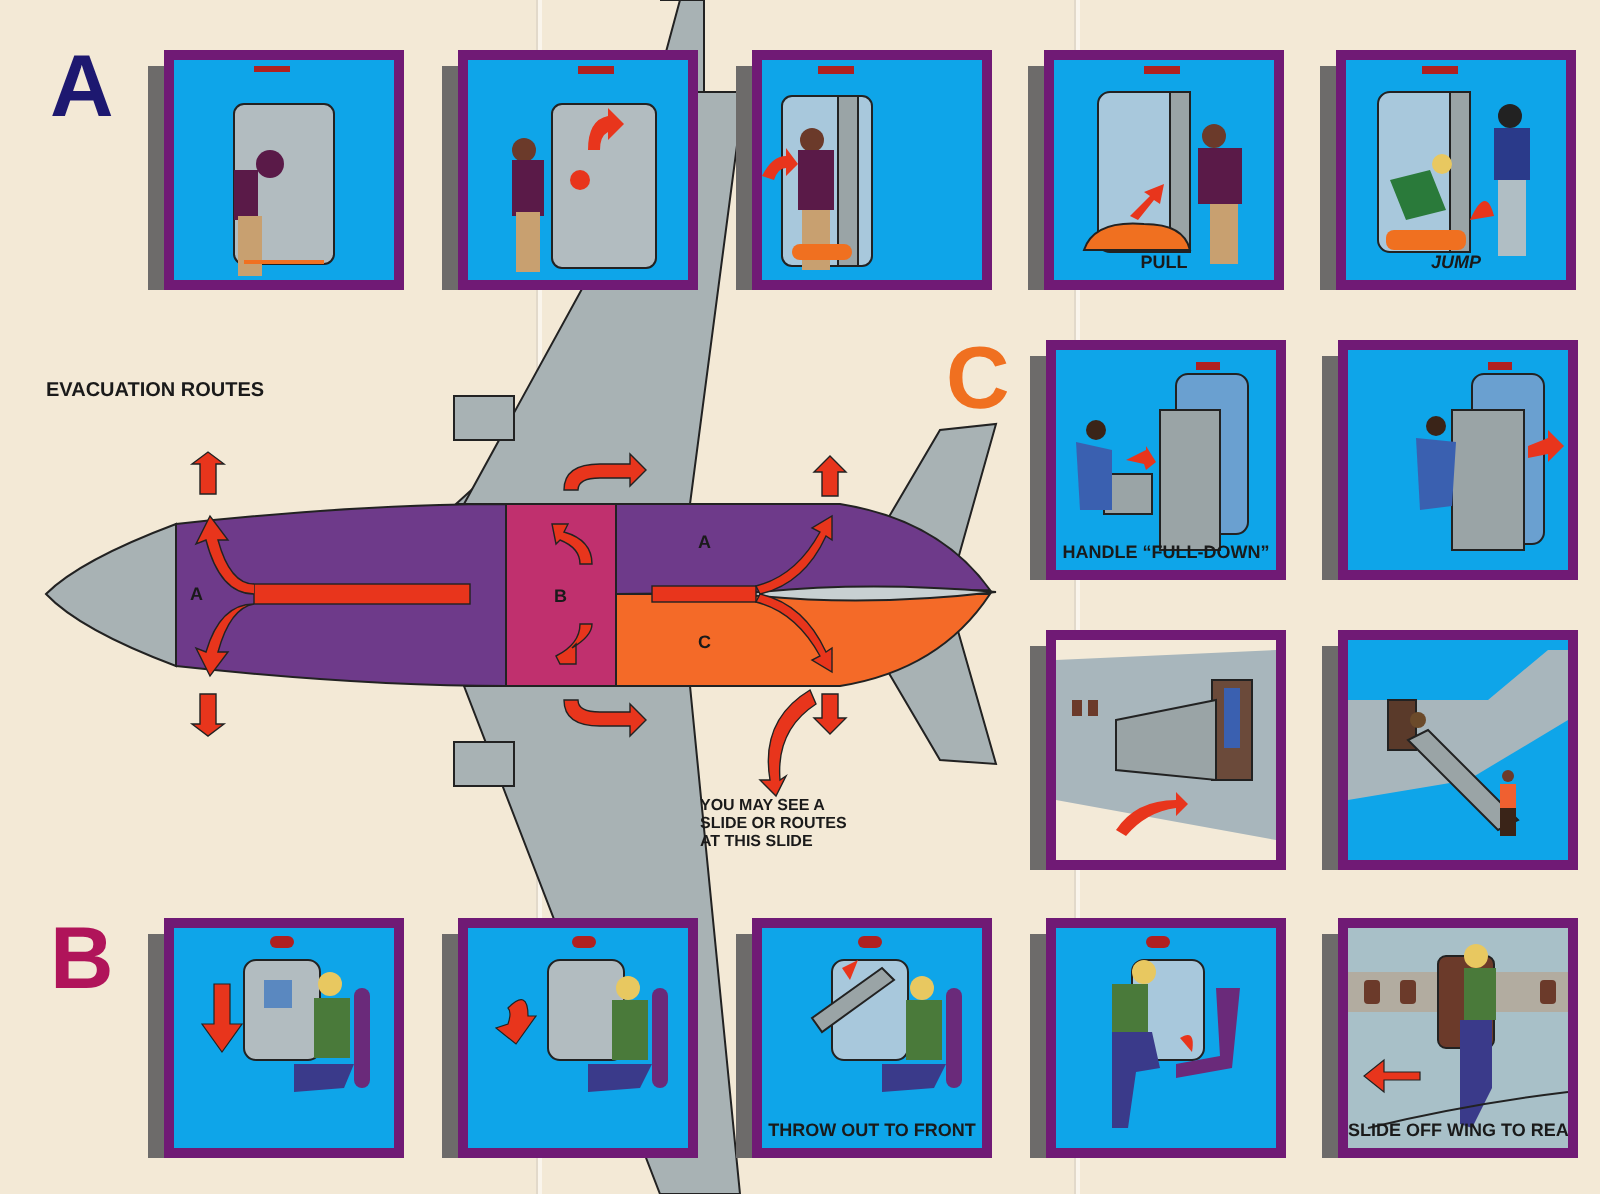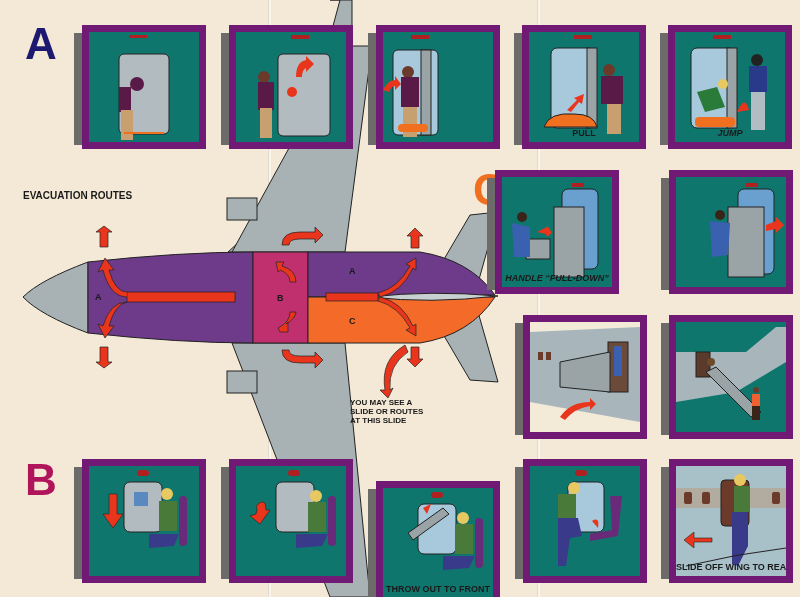--- a/index.html
+++ b/index.html
@@ -1,21 +1,21 @@
 <!DOCTYPE html>
 <html><head>
 <meta charset="utf-8">
 <style>
   html,body{margin:0;padding:0;}
   body{width:800px;height:597px;background:#f3e9d6;position:relative;overflow:hidden;font-family:"Liberation Sans",sans-serif;}
   .fold{position:absolute;top:0;bottom:0;width:2px;background:rgba(255,255,255,0.55);border-left:1px solid rgba(180,165,140,0.35);}
   .section-letter{position:absolute;font-weight:900;font-size:44px;line-height:1;font-family:"Liberation Sans",sans-serif;}
   .panel{position:absolute;width:112px;height:112px;}
   .panel .shadow{position:absolute;left:-8px;top:8px;width:112px;height:112px;background:#6d6b6a;}
-  .panel .frame{position:absolute;left:0;top:0;width:110px;height:110px;background:#0f766e;border:7px solid #701a75;overflow:hidden;}
+  .panel .frame{position:absolute;left:0;top:0;width:110px;height:110px;background:#0ea5e9;border:5px solid #701a75;overflow:hidden;}
   .panel .caption{position:absolute;left:0;right:0;bottom:4px;text-align:center;font-weight:bold;font-size:9px;color:#1a1a1a;white-space:nowrap;}
   .panel svg{position:absolute;left:0;top:0;}
   .label{position:absolute;font-weight:bold;color:#1a1a1a;}
 </style>
 </head>
 <body>
 
 <div class="fold" style="left:268px;"></div>
 <div class="fold" style="left:537px;"></div>
 
@@ -149,21 +149,21 @@
         <circle cx="48" cy="52" r="5" fill="#e8c860"></circle>
         <circle cx="82" cy="28" r="6" fill="#222"></circle>
         <rect x="74" y="34" width="18" height="26" fill="#2a3a8a"></rect>
         <rect x="76" y="60" width="14" height="38" fill="#b0bec4"></rect>
         <path d="M62,80 Q70,62 74,78 Z" fill="#e8351c"></path>
       </svg>
     <div class="caption">JUMP</div>
   </div>
 </div>
 
-<div class="panel" style="left:495px;top:170px;font-style:italic;">
+<div class="panel" style="left:523px;top:170px;">
   <div class="shadow"></div>
   <div class="frame">
     <svg width="110" height="110">
         <rect x="70" y="6" width="12" height="4" fill="#b02020"></rect>
         <rect x="60" y="12" width="36" height="80" rx="6" fill="#6aa0d0" stroke="#222"></rect>
         <rect x="52" y="30" width="30" height="70" fill="#9aa4a6" stroke="#222"></rect>
         <rect x="24" y="62" width="24" height="20" fill="#9aa4a6" stroke="#222"></rect>
         <circle cx="20" cy="40" r="5" fill="#3a2418"></circle>
         <path d="M10,46 L28,50 L28,80 L12,80 Z" fill="#3a60b0"></path>
         <polygon points="35,55 45,50 45,48 50,56 45,60 44,57" fill="#e8351c"></polygon>
@@ -241,21 +241,21 @@
         <rect x="40" y="16" width="38" height="50" rx="6" fill="#b2bcc0" stroke="#222"></rect>
         <path d="M20,40 Q30,30 30,44 L34,44 L24,58 L14,50 L20,48 Q22,42 20,40 Z" fill="#e8351c" stroke="#222" stroke-width="0.6"></path>
         <circle cx="80" cy="30" r="6" fill="#e8c860"></circle>
         <rect x="72" y="36" width="18" height="30" fill="#4a7a3a"></rect>
         <path d="M60,68 L92,68 L86,80 L60,82 Z" fill="#3a3a8a"></path>
         <rect x="92" y="30" width="8" height="50" rx="4" fill="#6a2a7a"></rect>
       </svg>
     <div class="caption"></div>
   </div>
 </div>
-<div class="panel" style="left:376px;top:459px;margin-top:22px;">
+<div class="panel" style="left:376px;top:459px;">
   <div class="shadow"></div>
   <div class="frame">
     <svg width="110" height="110">
         <rect x="48" y="4" width="12" height="6" rx="3" fill="#b02020"></rect>
         <rect x="35" y="16" width="38" height="50" rx="6" fill="#a8c8dc" stroke="#222"></rect>
         <polygon points="25,45 60,20 66,26 30,52" fill="#9aa4a6" stroke="#222"></polygon>
         <polygon points="40,20 48,16 44,26" fill="#e8351c"></polygon>
         <circle cx="80" cy="30" r="6" fill="#e8c860"></circle>
         <rect x="72" y="36" width="18" height="30" fill="#4a7a3a"></rect>
         <path d="M60,68 L92,68 L86,80 L60,82 Z" fill="#3a3a8a"></path>

